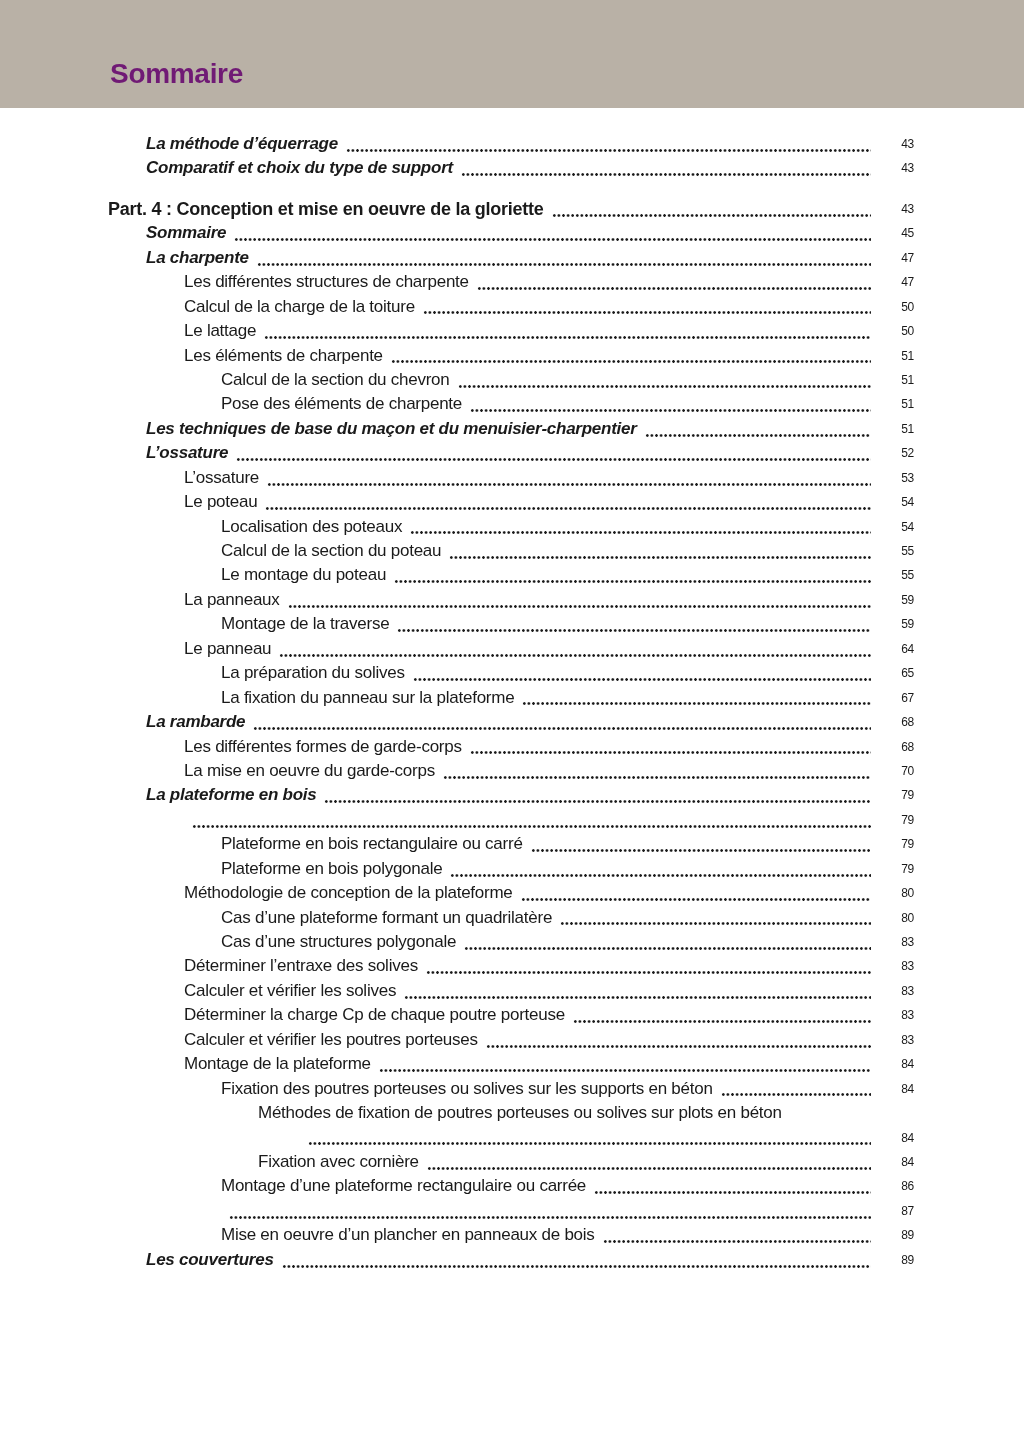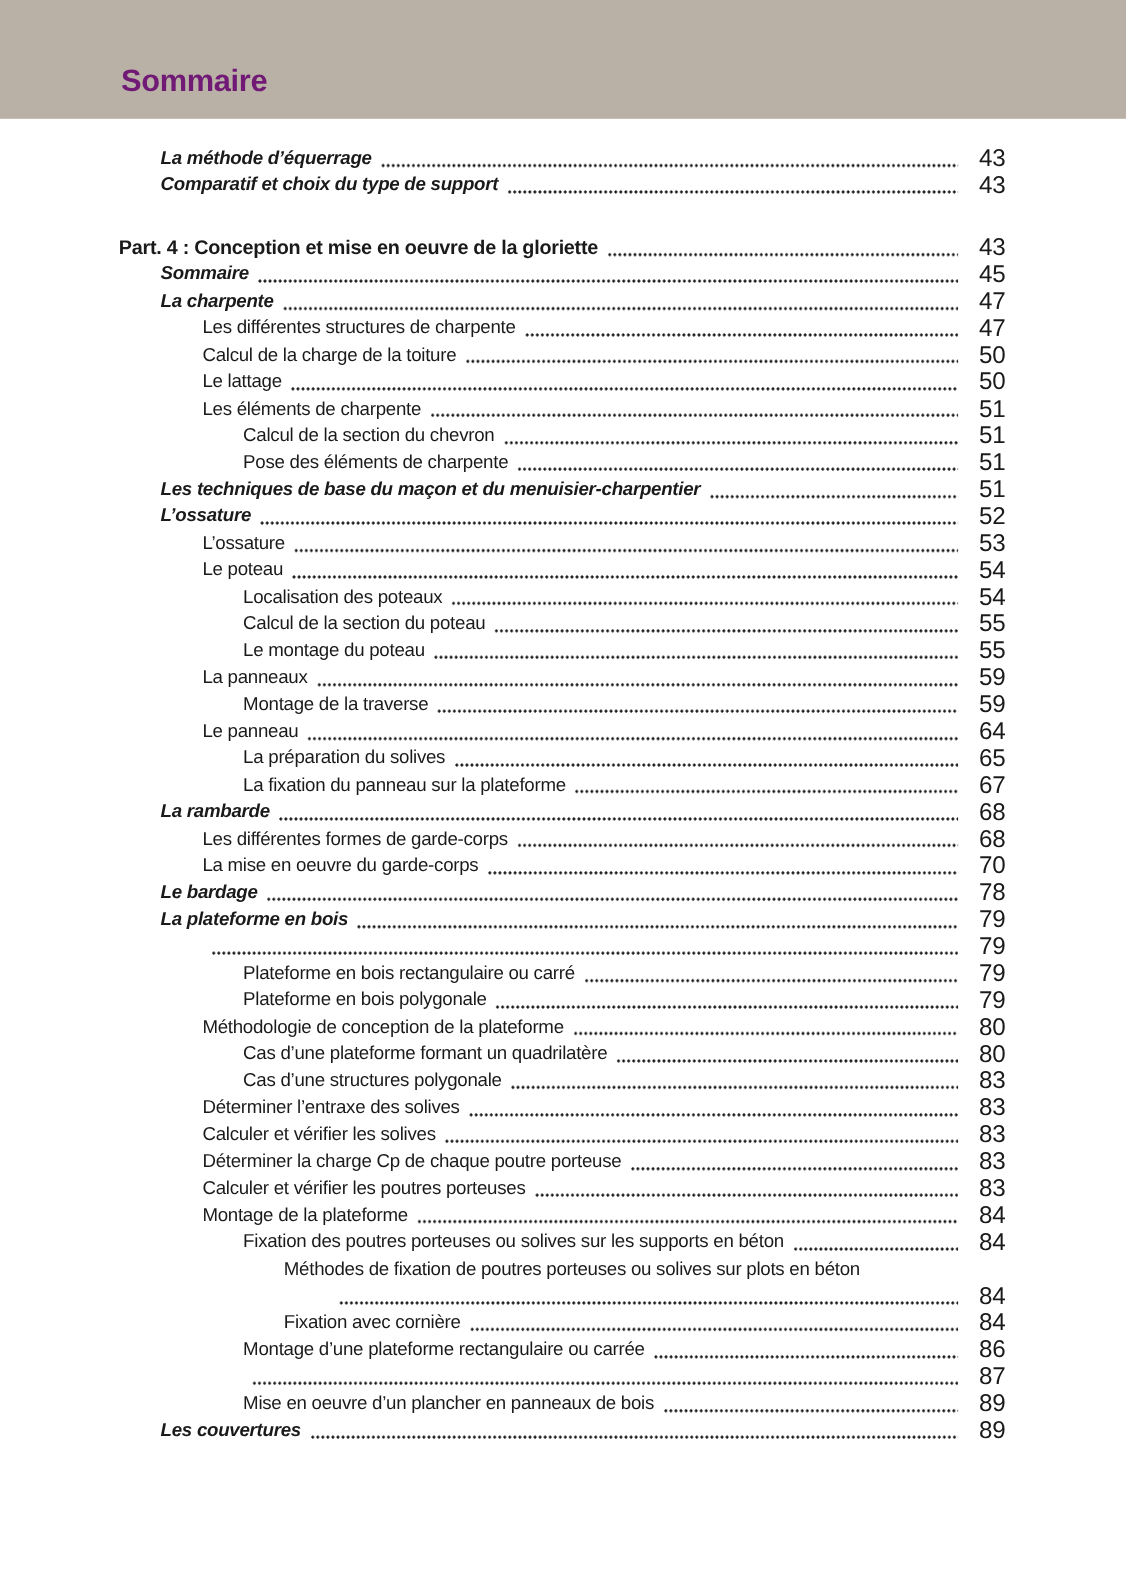--- a/index.html
+++ b/index.html
@@ -36,21 +36,21 @@
     width: 806px;
   }
   .row {
     display: flex;
     height: 24.45px;
     line-height: 24.45px;
     font-size: 17px;
     letter-spacing: -0.25px;
     white-space: nowrap;
   }
-  .row.gap { margin-top: 32px; }
+  .row.gap { margin-top: 16px; }
   .lvl0 { padding-left: 0;   font-size: 18px; }
   .lvl1 { padding-left: 38px; }
   .lvl2 { padding-left: 76px; }
   .lvl3 { padding-left: 113px; }
   .lvl4 { padding-left: 150px; }
   .lvlcont { padding-left: 192px; }
   .bold { font-weight: 700; }
   .bold-italic { font-weight: 700; font-style: italic; justify-content: center; }
   .title { flex: 0 0 auto; }
   .leader {
@@ -61,21 +61,21 @@
     background-image: radial-gradient(circle, #1a1a1a 1.05px, rgba(0,0,0,0) 1.45px);
     background-size: 4.6px 4.6px;
     background-repeat: repeat-x;
     background-position: left bottom 4px;
   }
   .pagenum {
     flex: 0 0 34px;
     text-align: right;
     font-weight: 400;
     font-style: normal;
-    font-size: 22px;
+    font-size: 12px;
   }
 </style>
 </head>
 <body>
 
 <div class="page">
   <div class="header-band">
     <h1 class="header-title">Sommaire</h1>
   </div>
   <div class="toc" id="toc-rows">
@@ -203,25 +203,20 @@
         <span class="title">Les différentes formes de garde-corps</span>
         <span class="leader"></span>
         <span class="pagenum">68</span>
       </div>
       <div class="row lvl2 regular">
         <span class="title">La mise en oeuvre du garde-corps</span>
         <span class="leader"></span>
         <span class="pagenum">70</span>
       </div>
       <div class="row lvl1 bold-italic">
-        <span class="title">Le bardage</span>
-        <span class="leader"></span>
-        <span class="pagenum">78</span>
-      </div>
-      <div class="row lvl1 bold-italic">
         <span class="title">La plateforme en bois</span>
         <span class="leader"></span>
         <span class="pagenum">79</span>
       </div>
       <div class="row lvl2 regular">
         <span class="leader"></span>
         <span class="pagenum">79</span>
       </div>
       <div class="row lvl3 regular">
         <span class="title">Plateforme en bois rectangulaire ou carré</span>

